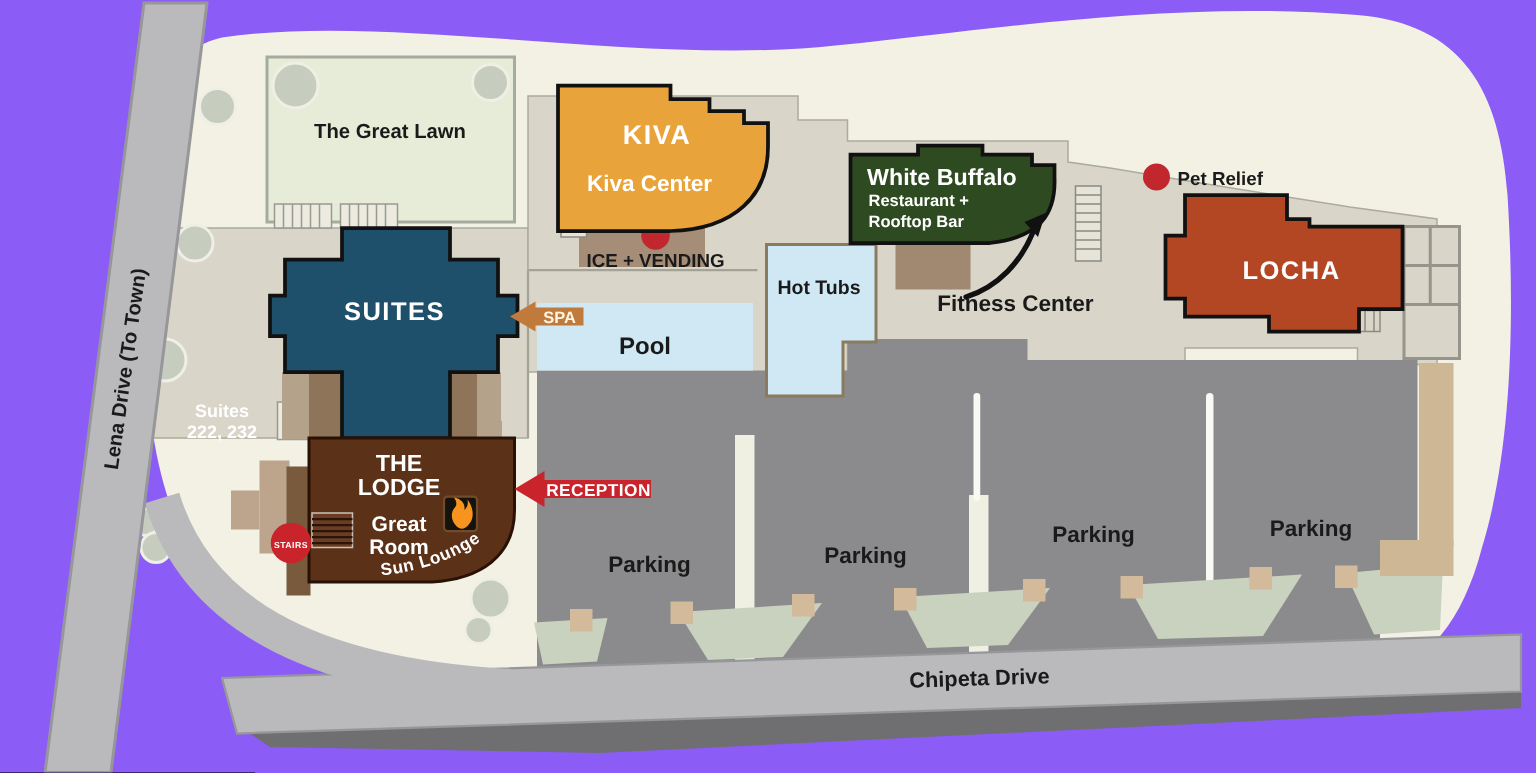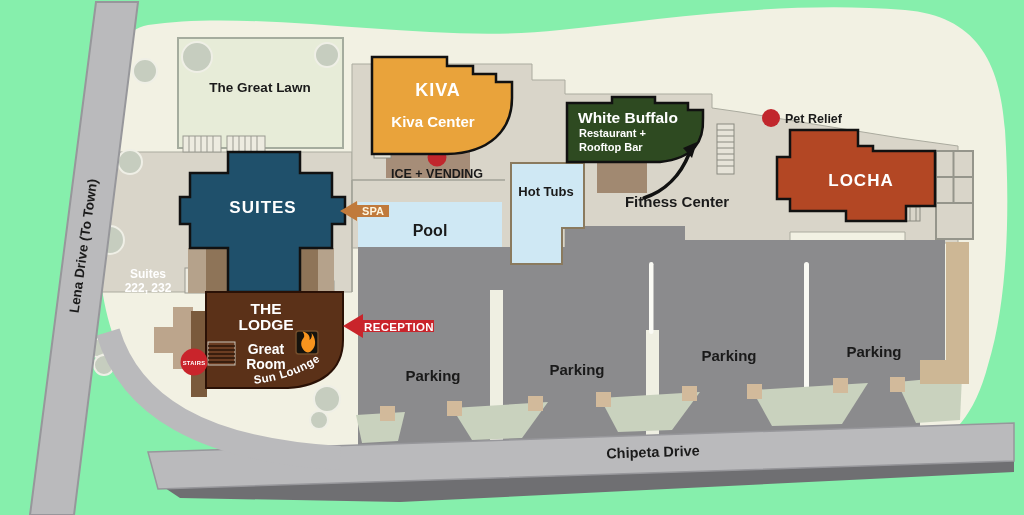--- a/index.html
+++ b/index.html
@@ -1,16 +1,16 @@
 <!DOCTYPE html>
 <html><head>
 <meta charset="utf-8">
 <style>
   html,body{margin:0;padding:0;background:#000;}
-  .stage{position:relative;width:1024px;height:515px;overflow:hidden;background:#86efac;}
+  .stage{position:relative;width:1024px;height:515px;overflow:hidden;background:#8b5cf6;}
   svg{display:block;}
   text{font-family:"Liberation Sans","DejaVu Sans",sans-serif;font-weight:bold;}
   .t-white{fill:#ffffff;}
   .t-black{fill:#1a1a1a;}
   .t-cream{fill:#fdf6e0;}
 </style>
 </head>
 <body>
 <div class="stage">
 

